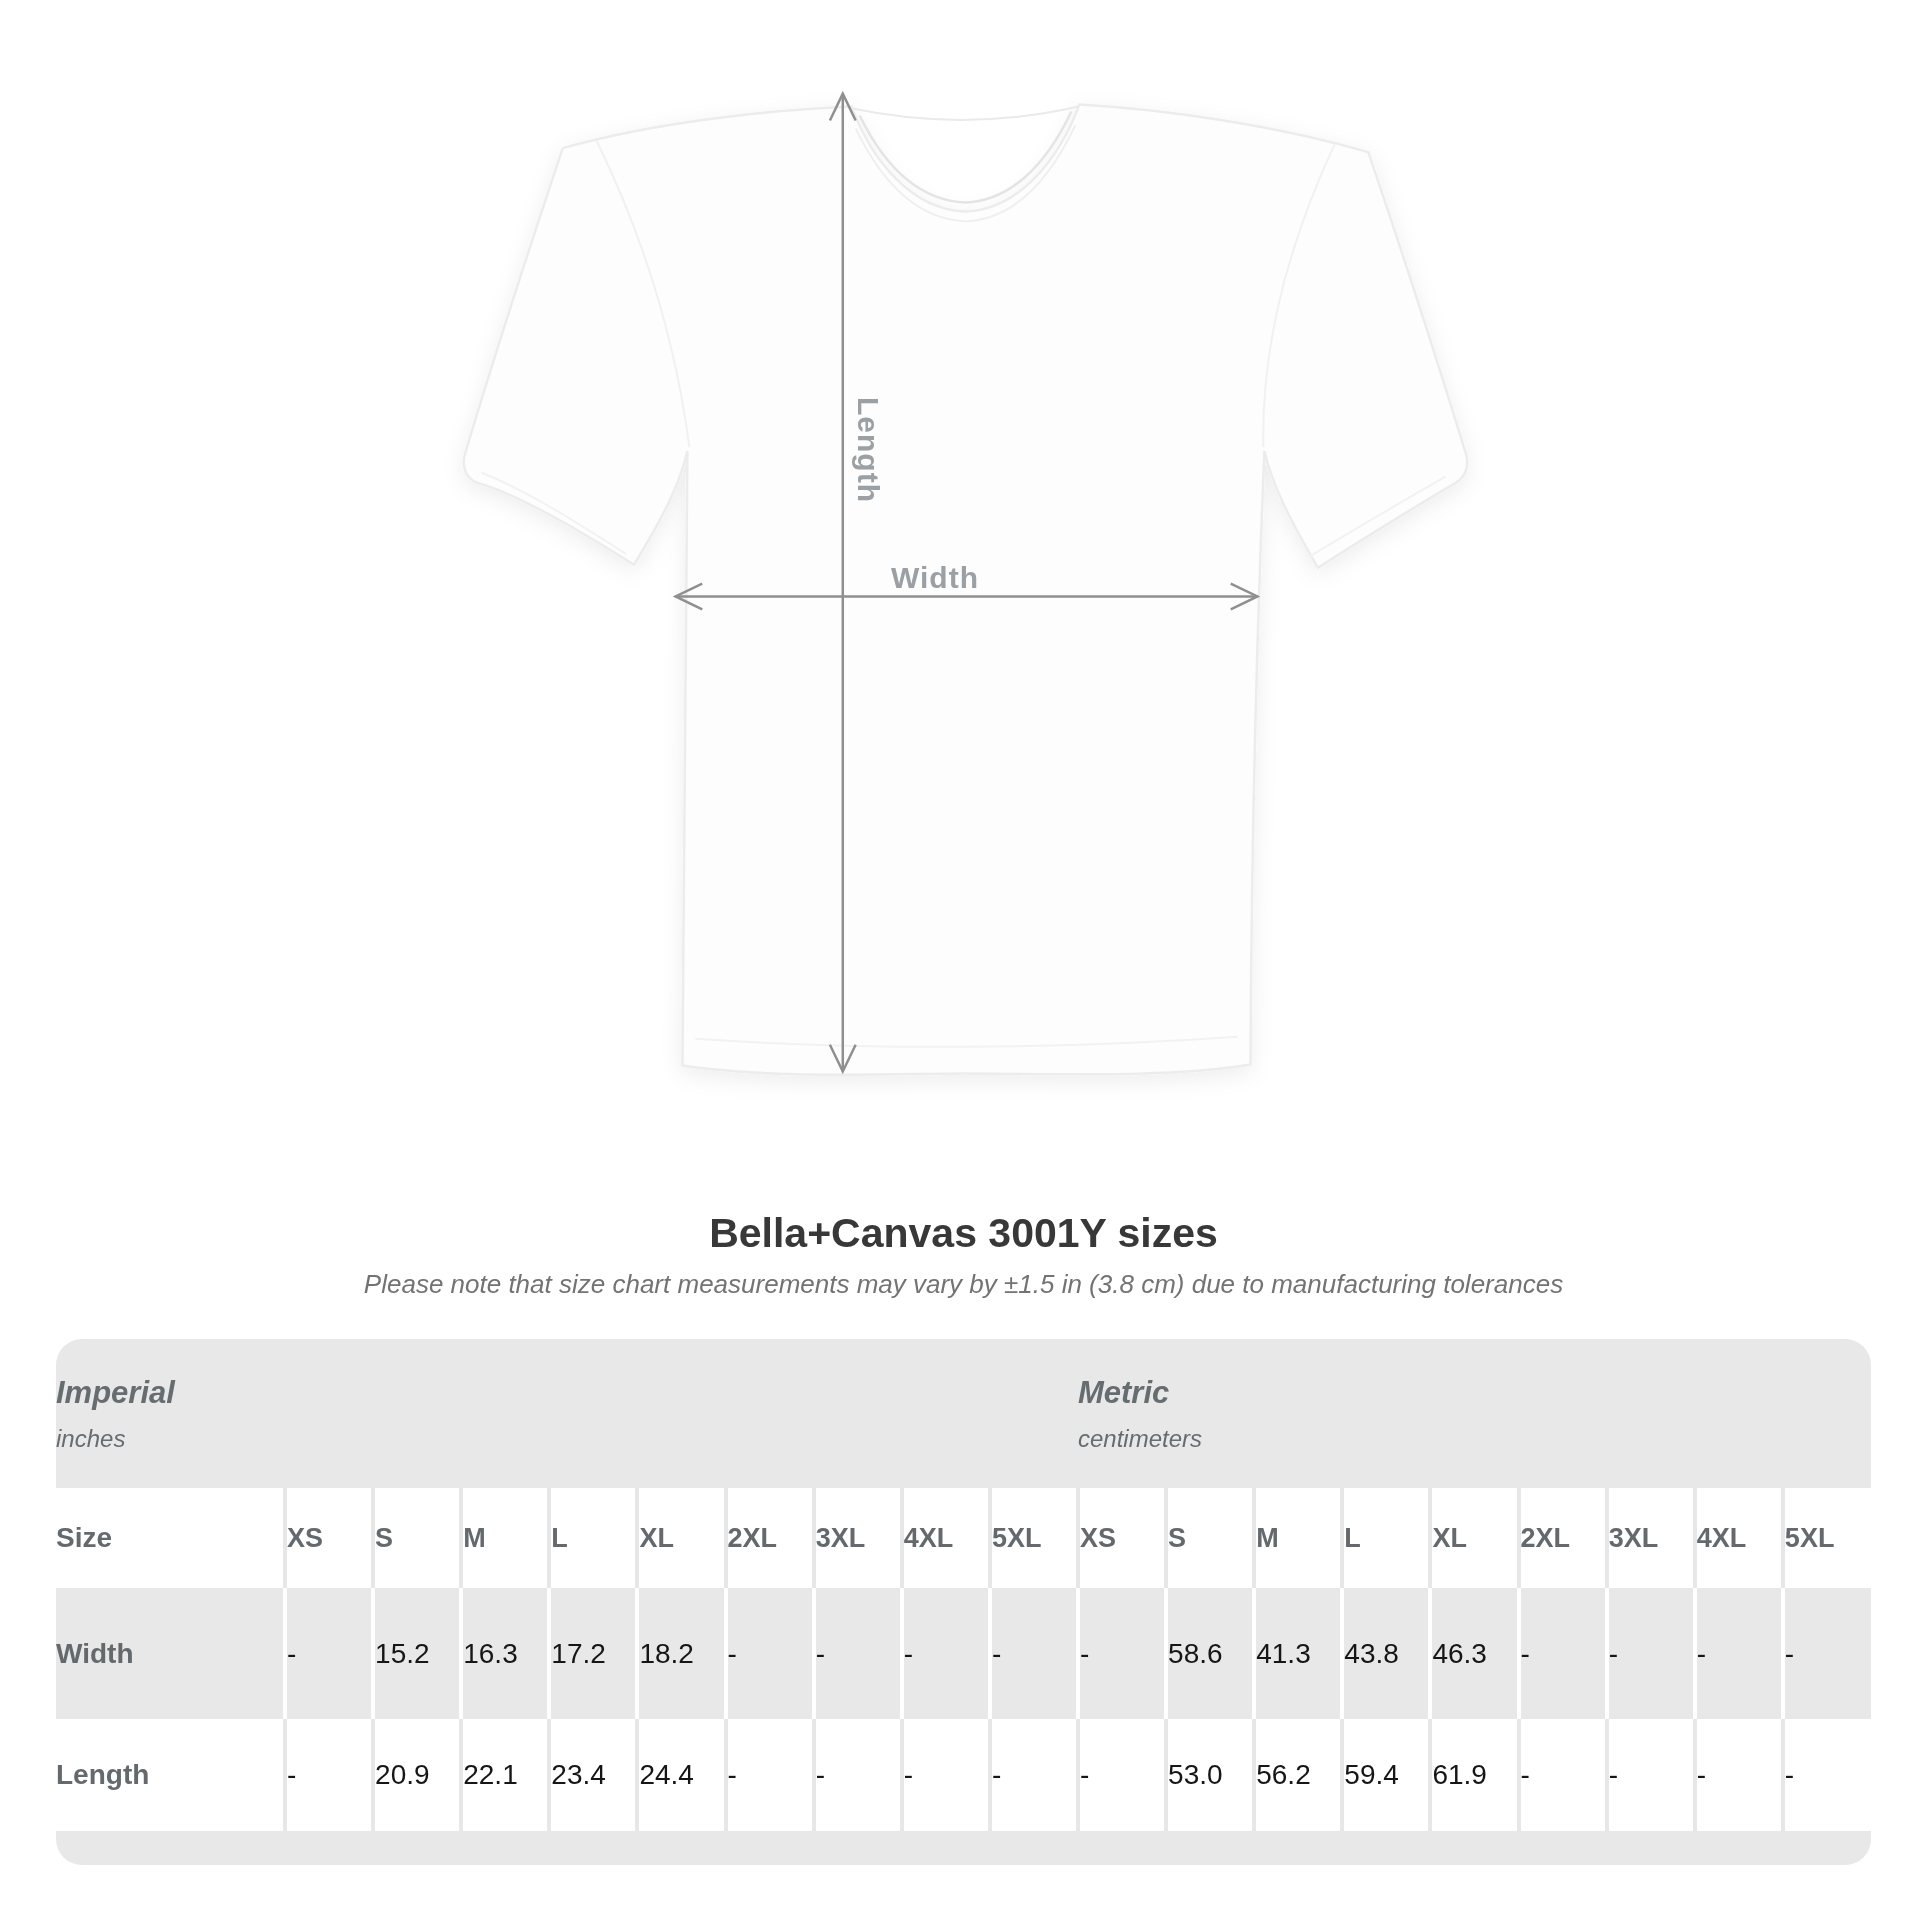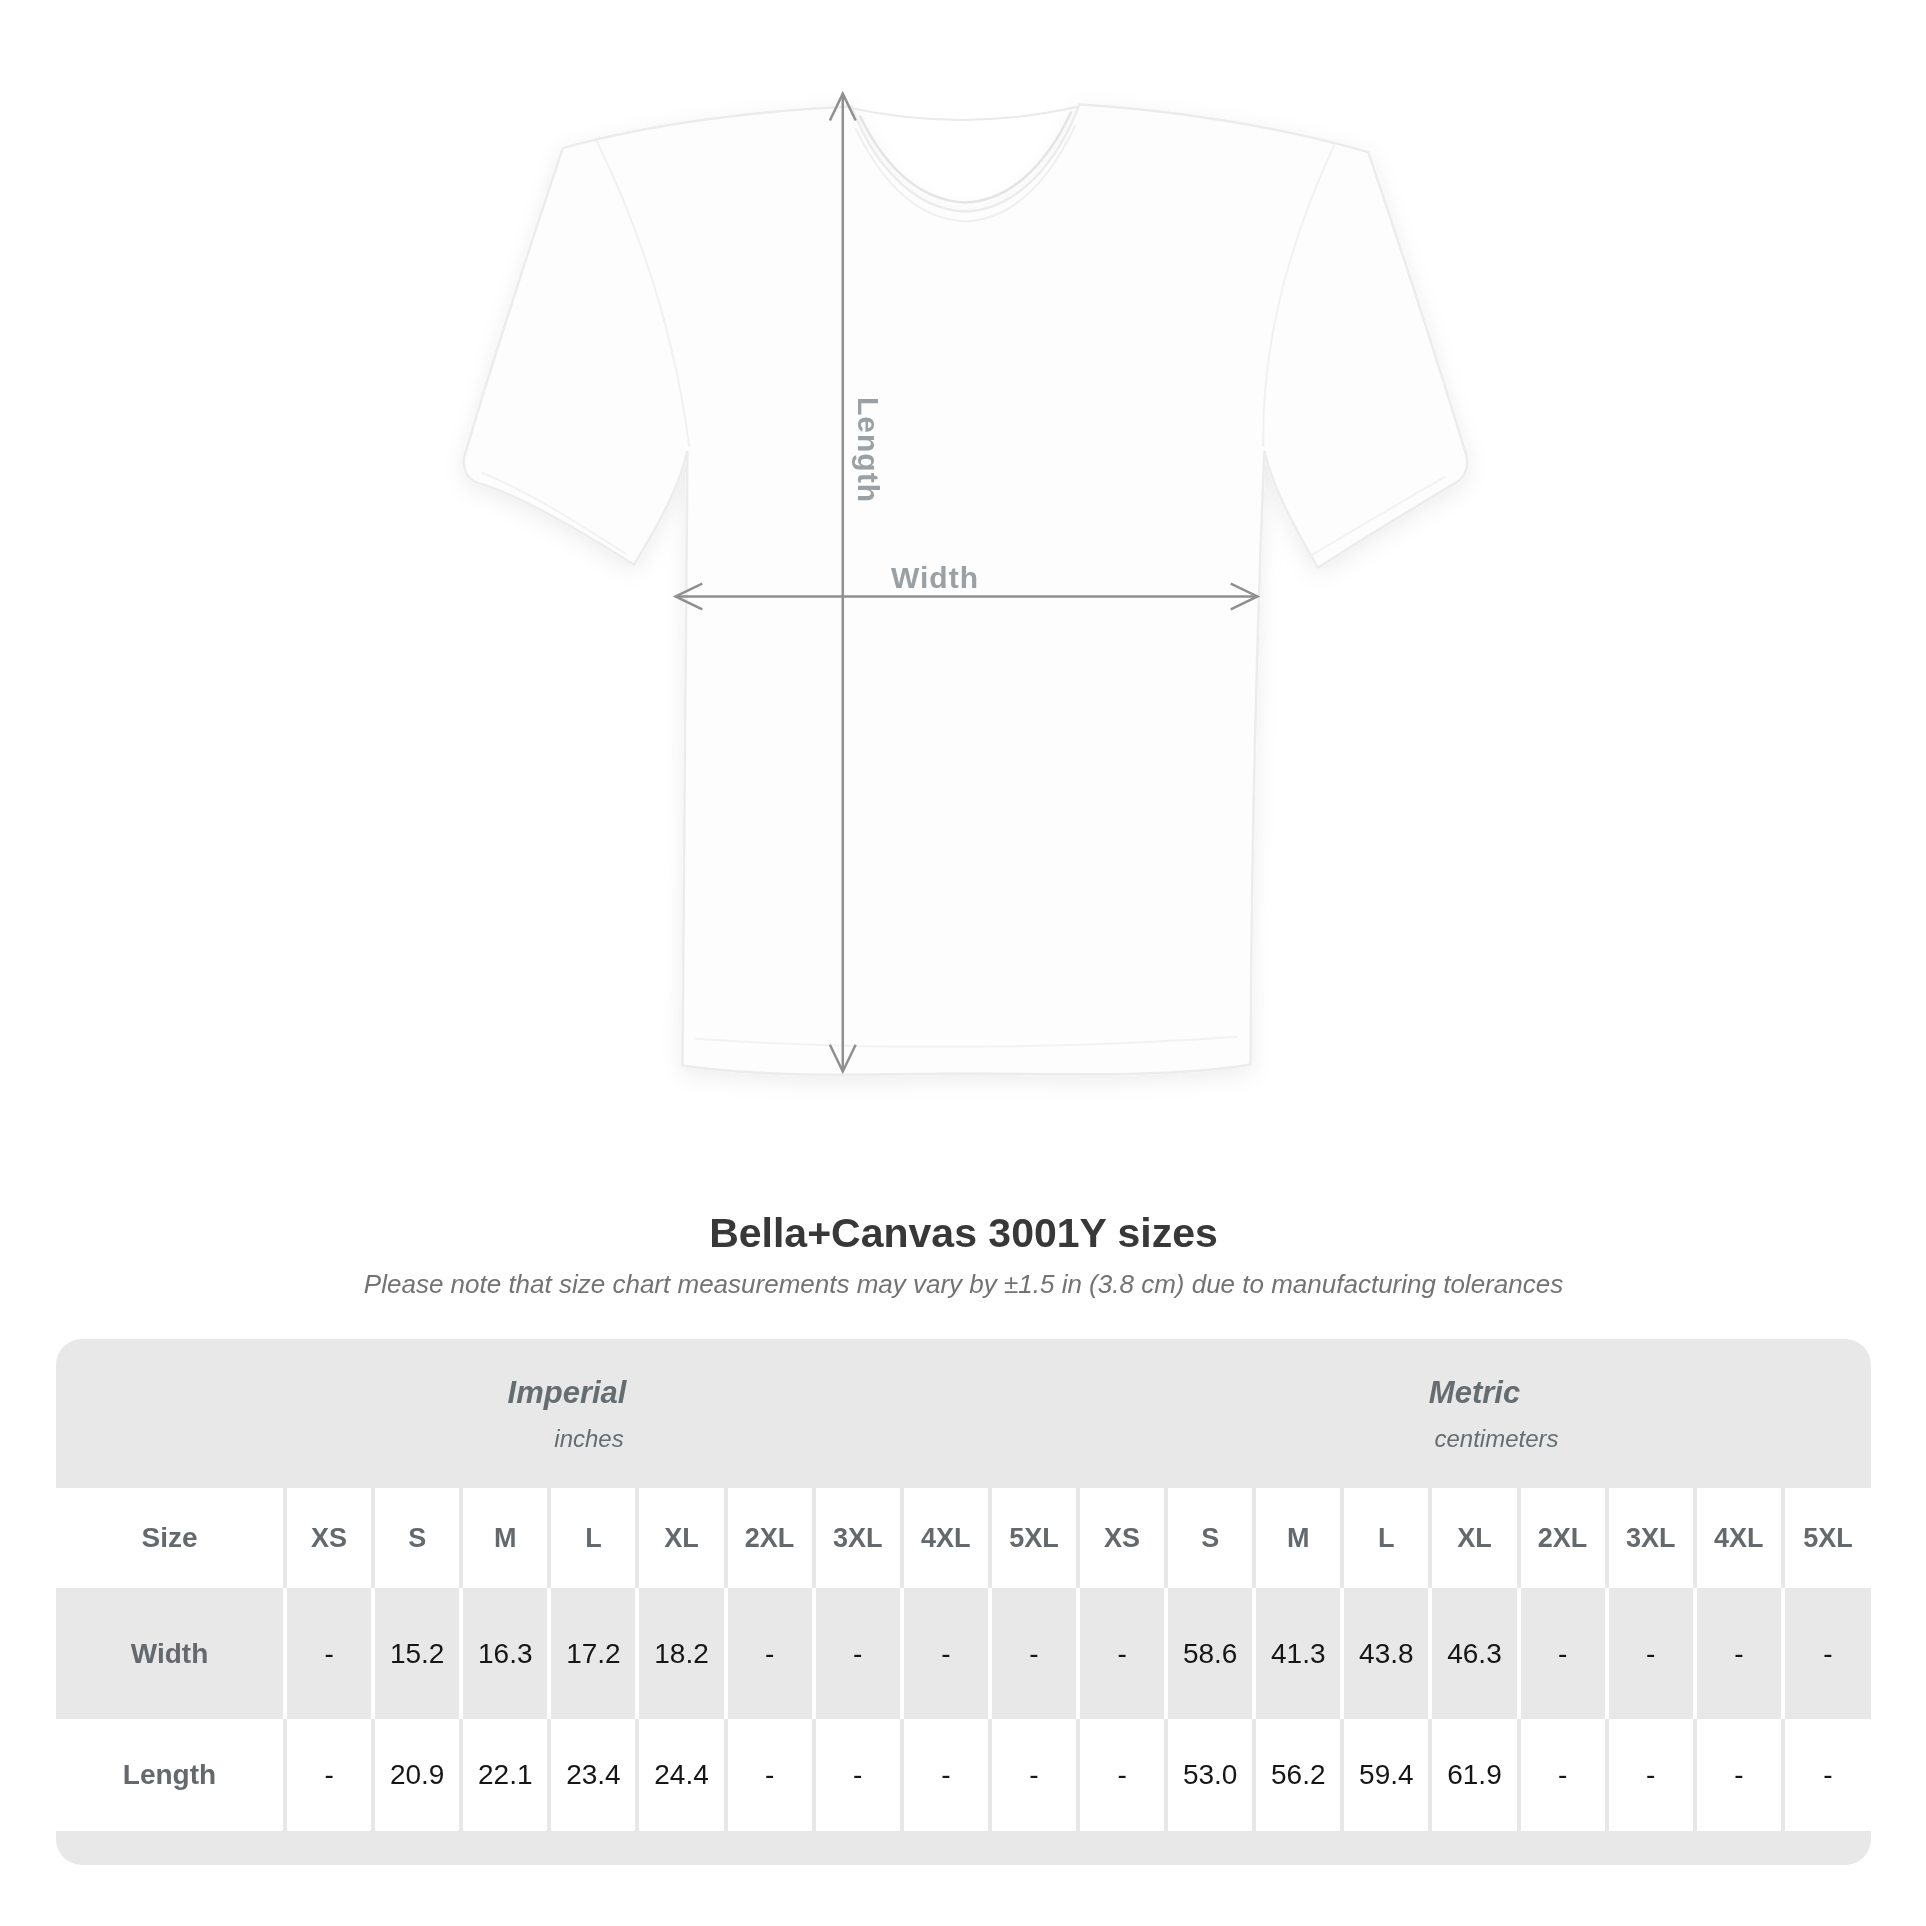--- a/index.html
+++ b/index.html
@@ -63,32 +63,31 @@
     border-radius: 26px;
     overflow: hidden;
     background: #ffffff;
   }
   table.size-chart {
     width: 100%; height: 100%;
     border-collapse: collapse;
     table-layout: fixed;
   }
   table.size-chart td {
-    text-align: center;
     vertical-align: middle;
     padding: 0;
   }
   
   tr.group-row td {
     background: #e8e8e8;
     height: 149px;
     color: #666d71;
   }
   .g-label { font-weight: bold; font-style: italic; font-size: 31px; margin-bottom: 14px; }
-  .g-unit  { font-style: italic; font-size: 24px; margin-left: 44px; }
+  .g-unit  { font-style: italic; font-size: 24px; }
   
   tr.header-row td {
     background: #ffffff;
     height: 100px;
     font-weight: bold;
     font-size: 27px;
     color: #63696d;
     border-left: 4px solid #e7e7e7;
   }
   tr.header-row td:first-child { border-left: none; }

